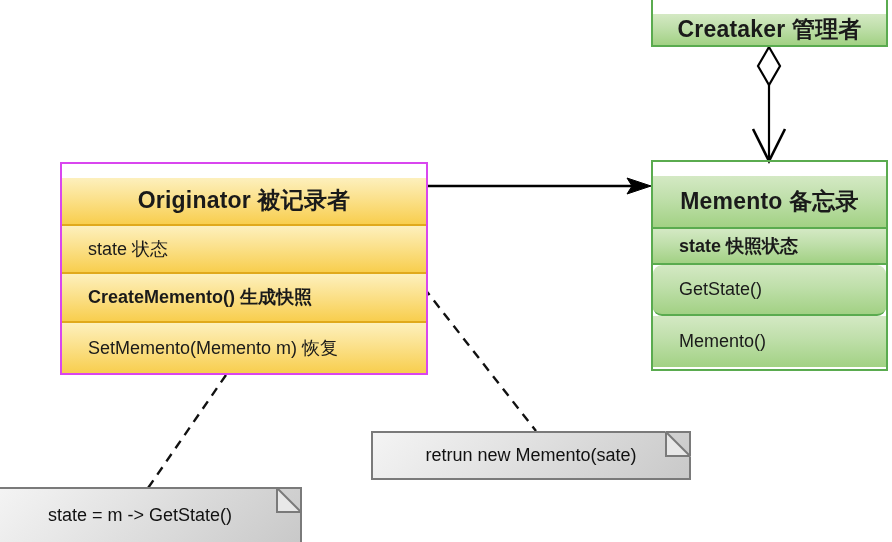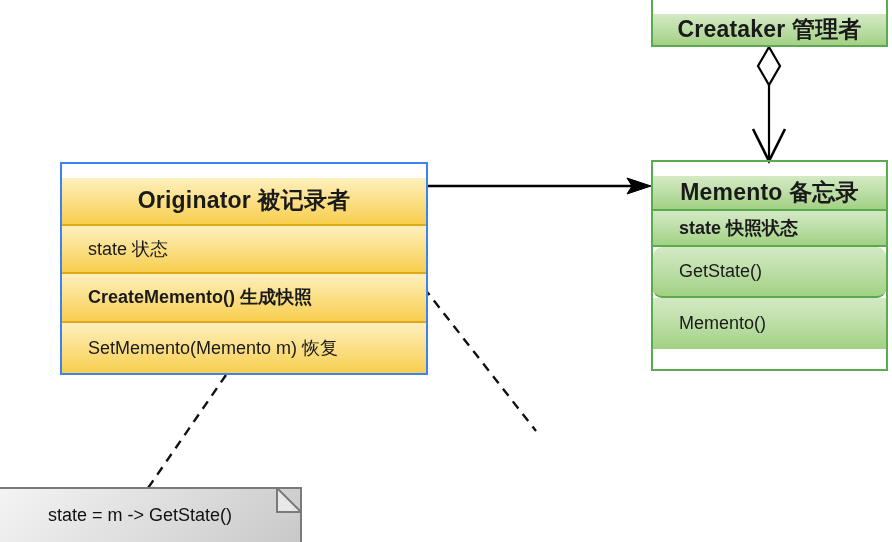--- a/index.html
+++ b/index.html
@@ -30,21 +30,21 @@
   }
   .uml-class .row {
     box-sizing: border-box;
     display: flex;
     align-items: center;
     overflow: hidden;
     white-space: nowrap;
   }
   
   .cls-yellow {
-    border: 2px solid #3b82f6;
+    border: 2px solid #d946ef;
   }
   .cls-yellow .row {
     background: linear-gradient(to bottom, #fdf0bd 0%, #fbe18c 45%, #f8ce4e 100%);
     border-bottom: 2px solid #e0a91c;
     color: #1a1a1a;
   }
   .cls-yellow .row:last-child { border-bottom: none; }
   
   .cls-green {
     border: 2px solid #5aab4f;
@@ -133,26 +133,35 @@
   </div>
 
   <div class="uml-class cls-yellow" style="left:60px; top:162px; width:368px; height:213px;">
     <div class="row title" style="height:51px;">Originator 被记录者</div>
     <div class="row member" style="height:52px;">state 状态</div>
     <div class="row member" style="height:52px;font-weight:bold;">CreateMemento() 生成快照</div>
     <div class="row member" style="height:54px;">SetMemento(Memento m) 恢复</div>
   </div>
 
   <div class="uml-class cls-green" style="left:651px; top:160px; width:237px; height:211px;">
-    <div class="row title" style="height:35px;">Memento 备忘录</div>
+    <div class="row title" style="height:53px;">Memento 备忘录</div>
     <div class="row member" style="height:36px;font-weight:bold;">state 快照状态</div>
     <div class="row member" style="height:51px;border-radius:9px;">GetState()</div>
     <div class="row member" style="height:51px;">Memento()</div>
   </div>
 
+  <div class="uml-note" style="left:371px; top:431px; width:320px; height:49px;">
+    <svg class="fold" viewBox="0 0 26 26" xmlns="http://www.w3.org/2000/svg">
+      <polygon points="0,0 26,26 0,26" fill="#d2d2d2" stroke="none" transform="translate(0,0)"></polygon>
+      <polygon points="2,2 2,24 24,24" fill="#e8e8e8" stroke="none"></polygon>
+      <polyline points="1,1 1,25 25,25" fill="none" stroke="#7a7a7a" stroke-width="2"></polyline>
+      <line x1="1" y1="1" x2="25" y2="25" stroke="#7a7a7a" stroke-width="2"></line>
+    </svg>
+    <span class="note-text">retrun new Memento(sate)</span>
+  </div>
 
   <div class="uml-note" style="left:-6px; top:487px; width:308px; height:57px;">
     <svg class="fold" viewBox="0 0 26 26" xmlns="http://www.w3.org/2000/svg">
       <polygon points="2,2 2,24 24,24" fill="#e8e8e8" stroke="none"></polygon>
       <polyline points="1,1 1,25 25,25" fill="none" stroke="#7a7a7a" stroke-width="2"></polyline>
       <line x1="1" y1="1" x2="25" y2="25" stroke="#7a7a7a" stroke-width="2"></line>
     </svg>
     <span class="note-text" style="padding-right:26px;">state = m -&gt; GetState()</span>
   </div>
 

